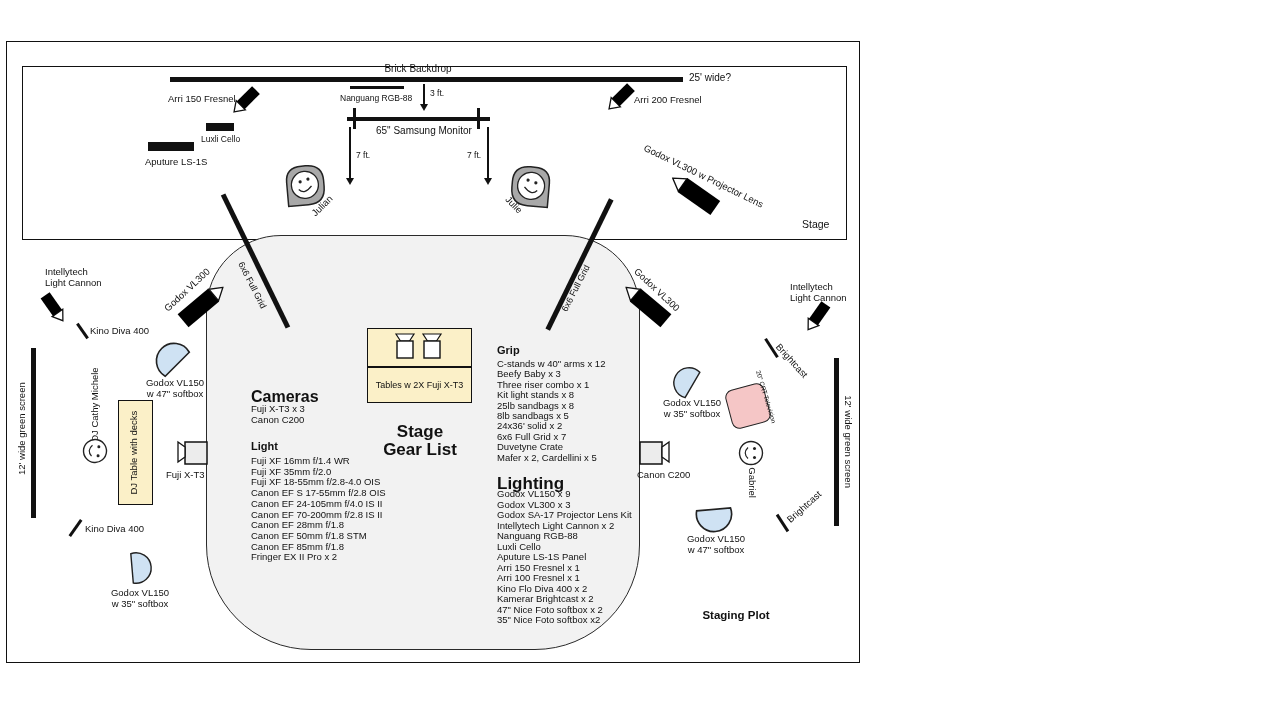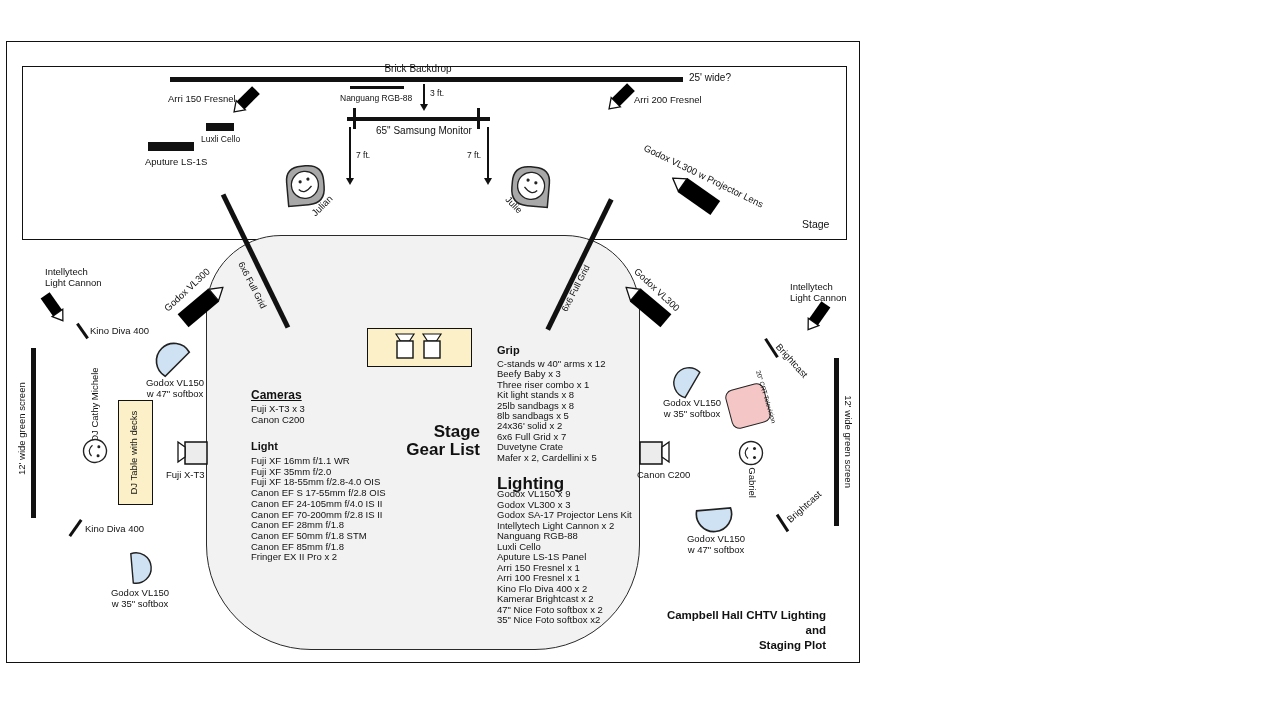--- a/index.html
+++ b/index.html
@@ -1,21 +1,21 @@
 <!DOCTYPE html>
 <html><head>
 <meta charset="utf-8">
 <style>
   html,body{margin:0;padding:0;}
   body{width:1280px;height:720px;background:#fff;font-family:"Liberation Sans",sans-serif;color:#111;}
   #canvas{position:relative;width:1280px;height:720px;background:#fff;overflow:hidden;}
   .abs{position:absolute;}
   .lbl{position:absolute;font-size:9.5px;line-height:1.18;color:#111;white-space:nowrap;}
   .ctr{text-align:center;}
-  .bold{font-weight:bold;text-align:right;}
+  .bold{font-weight:bold;}
   .bar{position:absolute;background:#111;}
   .rot{transform-origin:center center;}
   .box{position:absolute;border:1.3px solid #111;background:#fff;}
   .ylw{position:absolute;background:#fbf0c8;border:1.2px solid #111;}
   .arrow-v{position:absolute;width:2px;background:#111;}
   .arrow-v::after{content:"";position:absolute;bottom:-6px;left:-3px;border-left:4px solid transparent;border-right:4px solid transparent;border-top:7px solid #111;}
   .list div{white-space:nowrap;}
 </style>
 </head>
 <body>
@@ -156,30 +156,33 @@
 
   <div class="ylw" style="left:367px;top:328px;width:103px;height:37px;"></div>
   <svg class="abs" style="left:393px;top:333px;" width="24" height="28" viewBox="0 0 24 28">
     <polygon points="3,1 21,1 16.5,8 7.5,8" fill="#fff" stroke="#111" stroke-width="1.2"></polygon>
     <rect x="4" y="8" width="16" height="17" fill="#fff" stroke="#111" stroke-width="1.4"></rect>
   </svg>
   <svg class="abs" style="left:420px;top:333px;" width="24" height="28" viewBox="0 0 24 28">
     <polygon points="3,1 21,1 16.5,8 7.5,8" fill="#fff" stroke="#111" stroke-width="1.2"></polygon>
     <rect x="4" y="8" width="16" height="17" fill="#fff" stroke="#111" stroke-width="1.4"></rect>
   </svg>
-
-  <div class="lbl bold" style="left:251px;top:388px;font-size:12px;text-decoration:underline;">Cameras</div>
-  <div class="lbl list" style="left:251px;top:403px;line-height:11px;text-align:center;">
+  <div class="ylw" style="left:367px;top:367px;width:103px;height:34px;">
+    <div class="lbl ctr" style="left:0;top:12px;width:103px;font-size:9px;">Tables w 2X Fuji X-T3</div>
+  </div>
+
+  <div class="lbl bold" style="left:251px;top:388px;font-size:16px;">Cameras</div>
+  <div class="lbl list" style="left:251px;top:403px;line-height:11px;">
     <div>Fuji X-T3 x 3</div>
     <div>Canon C200</div>
   </div>
 
   <div class="lbl bold" style="left:251px;top:440px;font-size:11px;">Light</div>
   <div class="lbl list" style="left:251px;top:456px;line-height:10.7px;">
-    <div>Fuji XF 16mm f/1.1 WR</div>
+    <div>Fuji XF 16mm f/1.4 WR</div>
     <div>Fuji XF 35mm f/2.0</div>
     <div>Fuji XF 18-55mm f/2.8-4.0 OIS</div>
     <div>Canon EF S 17-55mm f/2.8 OIS</div>
     <div>Canon EF 24-105mm f/4.0 IS II</div>
     <div>Canon EF 70-200mm f/2.8 IS II</div>
     <div>Canon EF 28mm f/1.8</div>
     <div>Canon EF 50mm f/1.8 STM</div>
     <div>Canon EF 85mm f/1.8</div>
     <div>Fringer EX II Pro x 2</div>
   </div>
@@ -271,17 +274,16 @@
     <div>w 47" softbox</div>
   </div>
 
   <div class="bar rot" style="left:781px;top:513px;width:3px;height:20px;transform:rotate(-33deg);"></div>
   <div class="lbl ctr rot" style="left:777px;top:501px;width:54px;transform:rotate(-42deg);">Brightcast</div>
 
   <div class="bar" style="left:834px;top:358px;width:5px;height:168px;"></div>
   <div class="lbl ctr rot" style="left:793px;top:436px;width:110px;transform:rotate(90deg);">12' wide green screen</div>
 
   <div class="lbl bold ctr" style="left:646px;top:608px;width:180px;font-size:11.5px;line-height:15px;white-space:normal;">
-    <div>Campbell Hall CHTV Lighting and</div>
     <div>Staging Plot</div>
   </div>
 
 </div>
 
 </body></html>

